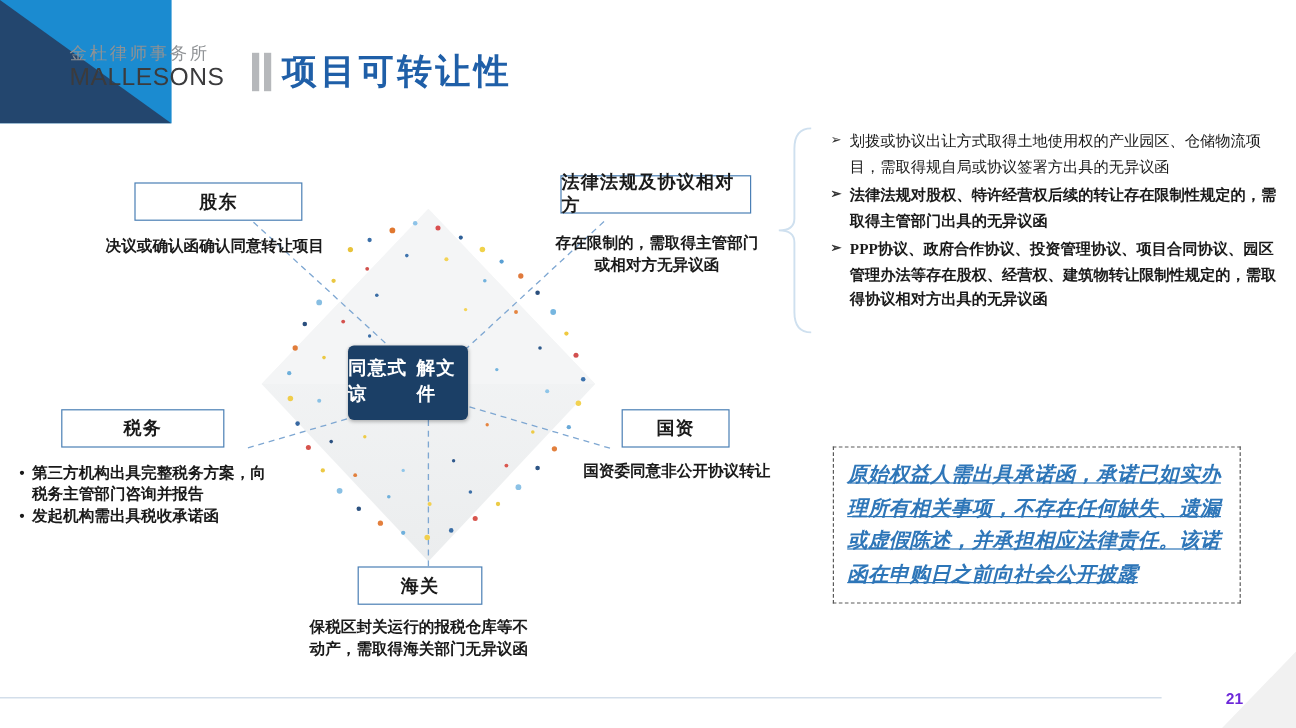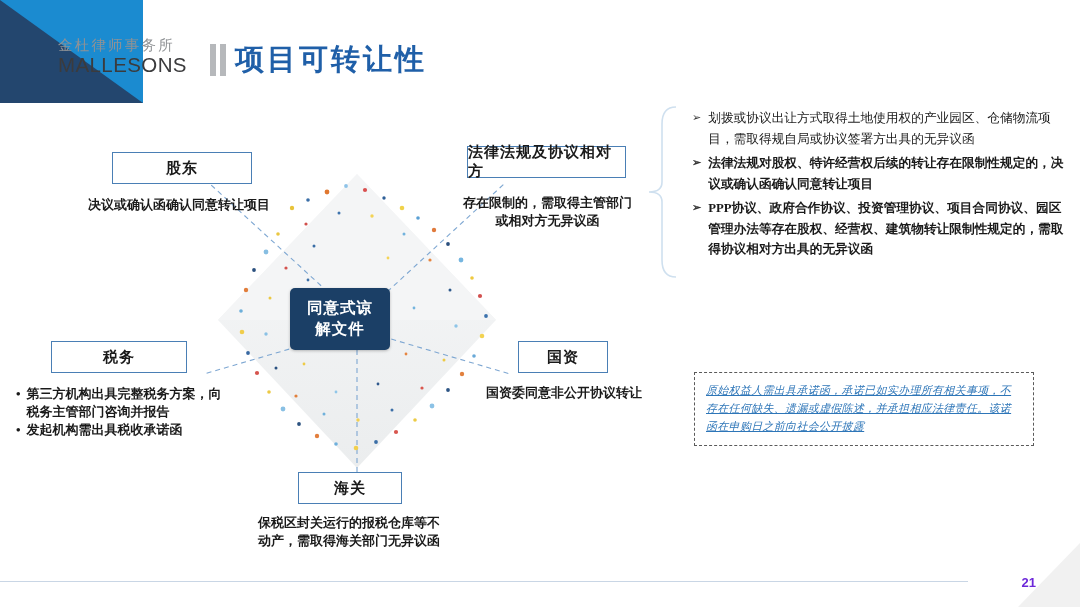--- a/index.html
+++ b/index.html
@@ -35,21 +35,21 @@
   .title-bars span{display:block;width:6px;height:32px;background:#b6b8bb;}
   .title-text{font-size:29px;font-weight:bold;color:#1f5fa8;letter-spacing:3px;
     font-family:"Liberation Serif","DejaVu Serif",serif;}
 
   
   .diagram{position:absolute;left:196px;top:168px;width:322px;height:308px;}
   .diagram svg{position:absolute;left:0;top:0;}
   .center-badge{
     position:absolute;left:94px;top:120px;width:100px;height:62px;
     background:#1b3f66;border-radius:5px;color:#fff;
-    display:flex;flex-direction:column;align-items:center;justify-content:center;
+    display:flex;flex-direction:row;align-items:center;justify-content:center;
     font-size:15.5px;font-weight:bold;line-height:1.35;letter-spacing:1px;
     box-shadow:0 1px 3px rgba(0,0,0,.25);
   }
 
   
   .node-box{
     position:absolute;border:1.4px solid #4a7fb5;background:#fff;
     display:flex;align-items:center;justify-content:center;
     font-size:15px;font-weight:bold;color:#1a1a1a;letter-spacing:1px;
   }
@@ -69,21 +69,21 @@
   .right-bullets .arrow{flex:0 0 auto;color:#333;font-size:11px;line-height:1.72;}
   .right-bullets .rb.em{font-weight:bold;}
   .right-bullets .rb .txt{flex:1 1 auto;}
 
   
   .callout{
     position:absolute;left:694px;top:372px;width:340px;
     border:1.5px dashed #5a5a5a;padding:9px 11px 10px 11px;box-sizing:border-box;
   }
   .callout .ct{
-    font-size:11px;color:#2e76b8;font-weight:normal;font-style:italic;
+    font-size:17px;color:#2e76b8;font-weight:bold;font-style:italic;
     text-decoration:underline;line-height:1.62;letter-spacing:.3px;
   }
 
   
   .footer-line{position:absolute;left:0;bottom:25px;width:968px;height:1.5px;background:#c9d6e5;}
   .page-no{position:absolute;right:44px;bottom:17px;font-size:13px;font-weight:bold;color:#6d28d9;
     font-family:"Liberation Sans","DejaVu Sans",sans-serif;}
 </style>
 </head>
 <body>
@@ -256,21 +256,21 @@
     </svg>
   </div>
 
   <div class="right-bullets">
     <div class="rb">
       <span class="arrow">➢</span>
       <span class="txt">划拨或协议出让方式取得土地使用权的产业园区、仓储物流项目，需取得规自局或协议签署方出具的无异议函</span>
     </div>
     <div class="rb em">
       <span class="arrow">➢</span>
-      <span class="txt">法律法规对股权、特许经营权后续的转让存在限制性规定的，决议或确认函确认同意转让项目</span>
+      <span class="txt">法律法规对股权、特许经营权后续的转让存在限制性规定的，需取得主管部门出具的无异议函</span>
     </div>
     <div class="rb em">
       <span class="arrow">➢</span>
       <span class="txt">PPP协议、政府合作协议、投资管理协议、项目合同协议、园区管理办法等存在股权、经营权、建筑物转让限制性规定的，需取得协议相对方出具的无异议函</span>
     </div>
   </div>
 
   <div class="callout">
     <div class="ct">原始权益人需出具承诺函，承诺已如实办理所有相关事项，不存在任何缺失、遗漏或虚假陈述，并承担相应法律责任。该诺函在申购日之前向社会公开披露</div>
   </div>

